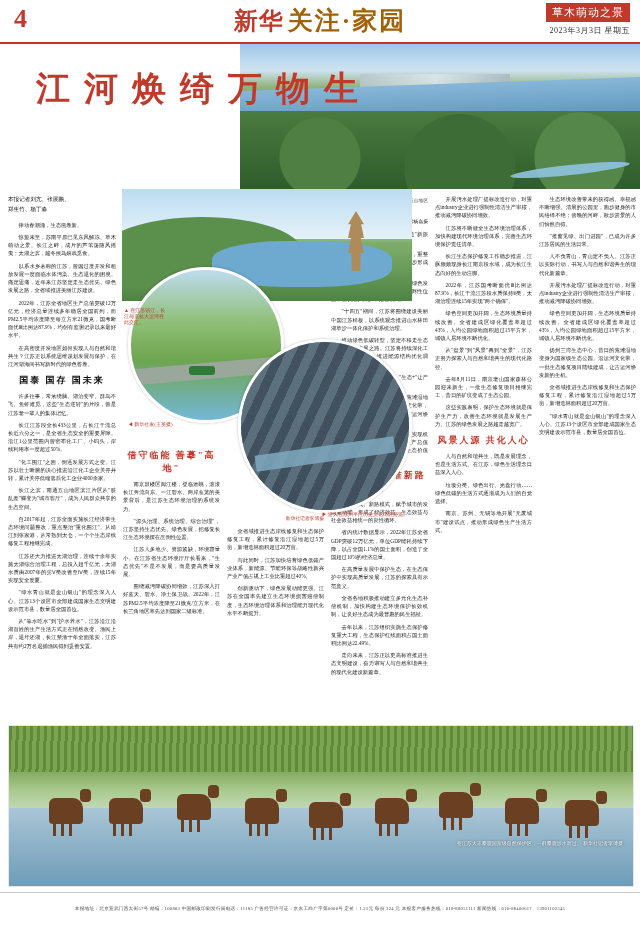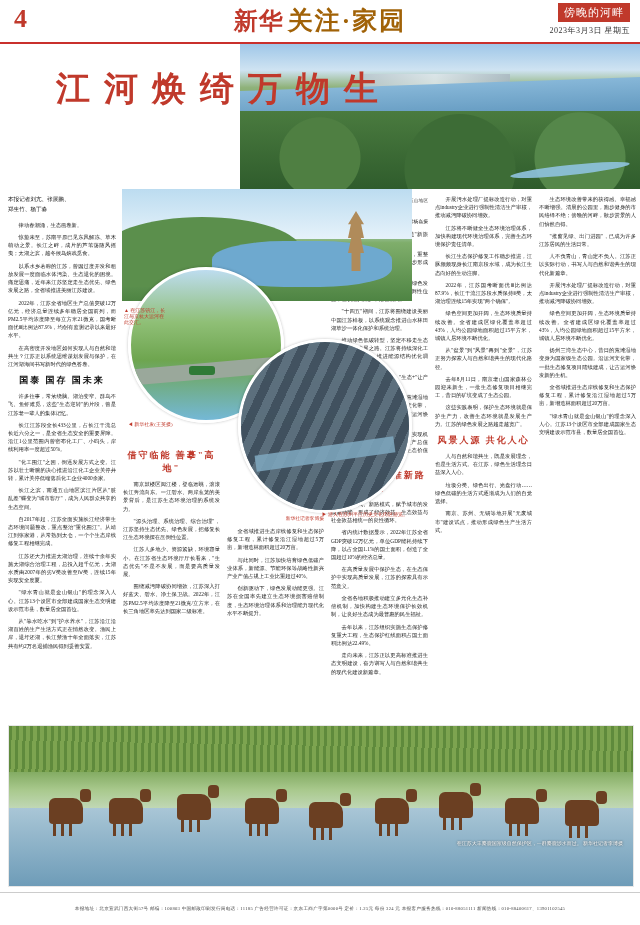--- a/index.html
+++ b/index.html
@@ -37,21 +37,21 @@
   .masthead-right{
     position:absolute;right:10px;top:2px;text-align:right;
   }
   .mh-brand{
     background:#c0392b;color:#fff;font-size:11px;padding:2px 6px;
     letter-spacing:1px;display:inline-block;
   }
   .mh-date{font-size:8px;color:#333;margin-top:3px;letter-spacing:0.5px;text-align:right;}
 
   
-  .headline-wrap{position:relative;height:145px;margin-left:20px;}
+  .headline-wrap{position:relative;height:145px;}
   .hero-img{
     position:absolute;right:0;top:0;width:400px;height:145px;
     background:
       linear-gradient(to bottom,#9fc7e8 0%,#cfe3f2 18%,#8fb27a 30%,#5e8f4e 55%,#3f6b38 100%);
     overflow:hidden;
   }
   .hero-img .water{
     position:absolute;left:0;top:40px;width:100%;height:38px;
     background:linear-gradient(to bottom,#87b7d8,#5f96bd);
     transform:skewY(-2deg);
@@ -200,21 +200,21 @@
 
 <div class="page">
 
   <div class="masthead">
     <div class="page-num">4</div>
     <div class="masthead-center">
       <span class="mh-logo">新华</span>
       <span class="mh-title">关注·家园</span>
     </div>
     <div class="masthead-right">
-      <div class="mh-brand">傍晚的河畔</div>
+      <div class="mh-brand">草木萌动之景</div>
       <div class="mh-date">2023年3月3日 星期五</div>
     </div>
   </div>
 
   <div class="headline-wrap">
     <div class="hero-img">
       <div class="city"></div>
       <div class="water"></div>
       <div class="forest"></div>
       <div class="river"></div>

